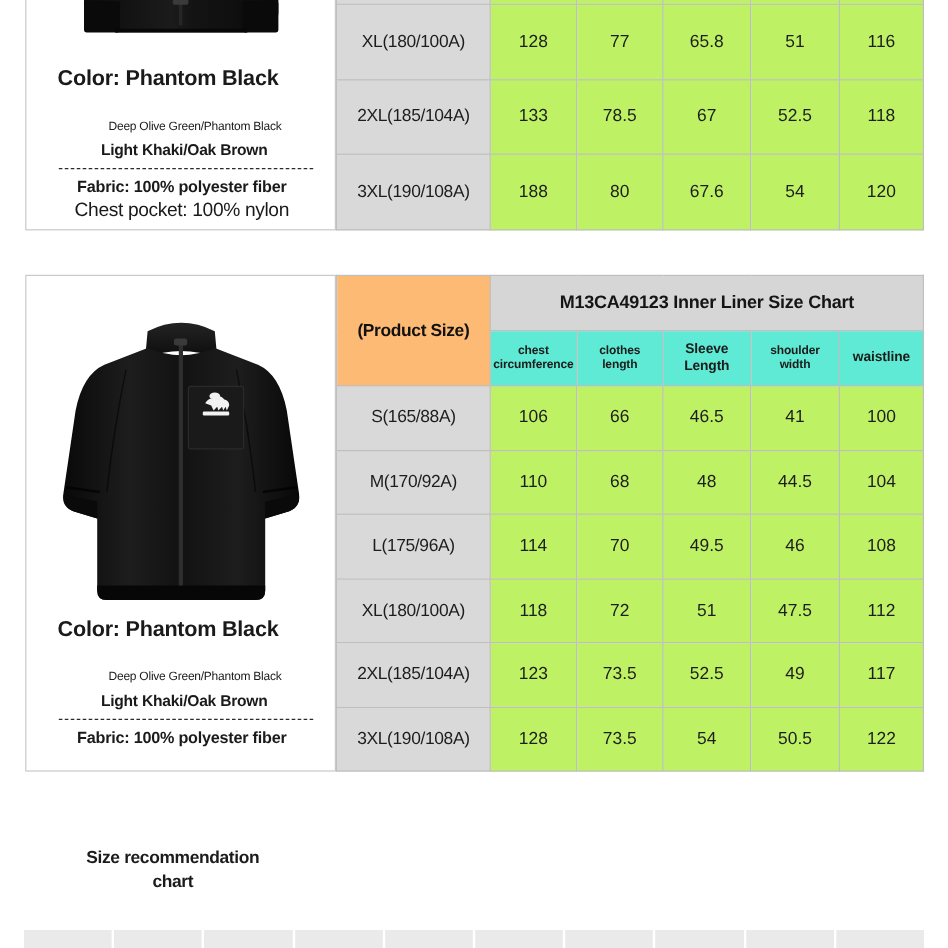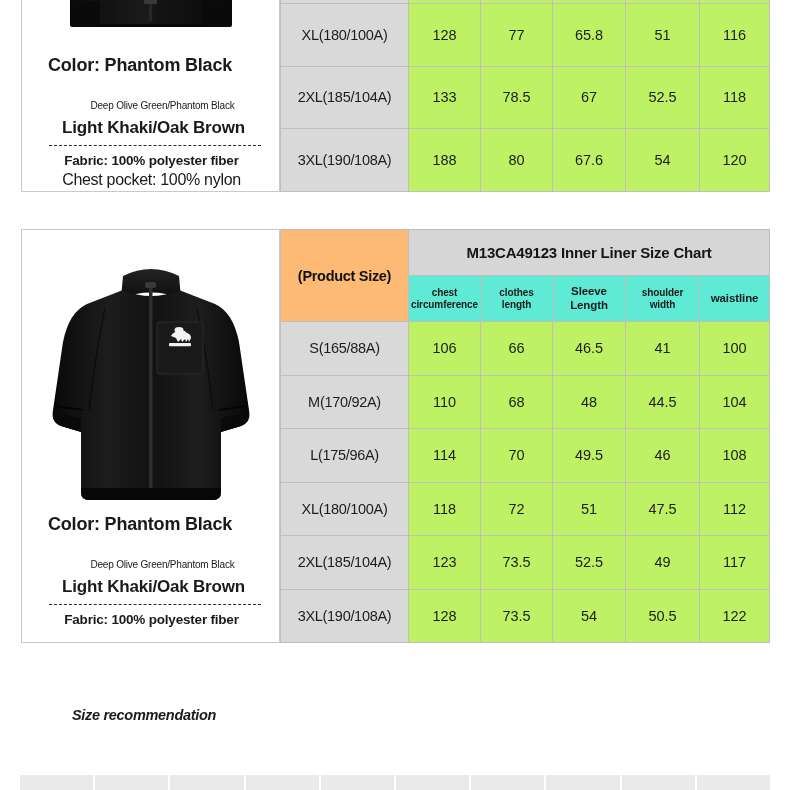--- a/index.html
+++ b/index.html
@@ -19,39 +19,39 @@
     background:#fff;
     border:1px solid #c9c9c9;
     display:flex;flex-direction:column;align-items:center;
     overflow:hidden;
   }
   .prod-img{flex:0 0 auto;display:flex;align-items:flex-end;justify-content:center;width:100%;}
   .prod-text{width:100%;box-sizing:border-box;padding:0 10px 6px 10px;}
   .ln{text-align:center;line-height:1.15;white-space:nowrap;}
   .ln.l1{font-size:18px;font-weight:600;letter-spacing:-.2px;text-align:left;padding-left:16px;margin-top:2px;}
   .ln.l2{font-size:10px;font-weight:400;letter-spacing:-.2px;margin-top:24px;padding-left:24px;}
-  .ln.l3{font-size:17px;font-weight:600;letter-spacing:-.2px;margin-top:7px;padding-left:6px;}
+  .ln.l3{font-size:13px;font-weight:600;letter-spacing:-.2px;margin-top:7px;padding-left:6px;}
   .dash{border-top:1.6px dashed #2b2b2b;margin:7px 8px 0 17px;height:0;}
   .ln.l4{font-size:13.5px;font-weight:600;letter-spacing:-.2px;margin-top:7px;padding-left:2px;}
   .ln.l5{font-size:16px;font-weight:400;letter-spacing:-.3px;margin-top:3px;padding-left:2px;}
 
   
   table.sz{border-collapse:collapse;table-layout:fixed;width:100%;height:100%;}
   table.sz td,table.sz th{border:1px solid #bfbfbf;text-align:center;vertical-align:middle;padding:0;}
   .c-size{background:#d9d9d9;font-size:14.5px;font-weight:400;color:#1d1d1d;letter-spacing:-.3px;}
   .c-val{background:#bef264;font-size:14.5px;color:#1d1d1d;}
   .hdr-prodsize{background:#fdba74;color:#111;font-size:14.5px;font-weight:700;letter-spacing:-.3px;}
   .hdr-title{background:#d6d6d6;color:#151515;font-size:15px;font-weight:700;letter-spacing:-.2px;}
   .hdr-sub{background:#5eead4;color:#1b1b1b;font-size:10px;font-weight:700;line-height:1.18;letter-spacing:-.1px;}
   .hdr-sub.big{font-size:11.5px;}
 
   
   .rec-title{
     position:absolute;text-align:center;
-    font-size:14.5px;font-weight:700;line-height:1.35;letter-spacing:-.3px;color:#1b1b1b;font-style:italic;
+    font-size:14.5px;font-weight:700;line-height:1.35;letter-spacing:-.3px;color:#1b1b1b;
   }
   .rec-grid{position:absolute;display:flex;}
   .rec-cell{background:#eaeaea;border-right:2px solid #ffffff;height:100%;}
   .rec-cell:last-child{border-right:none;}
 
   
   svg.jkt{display:block;}
 </style>
 </head>
 <body>
@@ -262,20 +262,21 @@
             <td class="c-val">50.5</td>
             <td class="c-val">122</td>
           </tr>
         </tbody>
     </table>
   </div>
 </div>
 
 <div class="rec-title" style="left:44px;top:706px;width:200px;">
   <div>Size recommendation</div>
+  <div>chart</div>
 </div>
 
 <div class="rec-grid" style="left:20px;top:775px;width:750px;height:15px;" id="recgrid">
     <div class="rec-cell" style="width: 10%;"></div>
     <div class="rec-cell" style="width: 10%;"></div>
     <div class="rec-cell" style="width: 10%;"></div>
     <div class="rec-cell" style="width: 10%;"></div>
     <div class="rec-cell" style="width: 10%;"></div>
     <div class="rec-cell" style="width: 10%;"></div>
     <div class="rec-cell" style="width: 10%;"></div>

